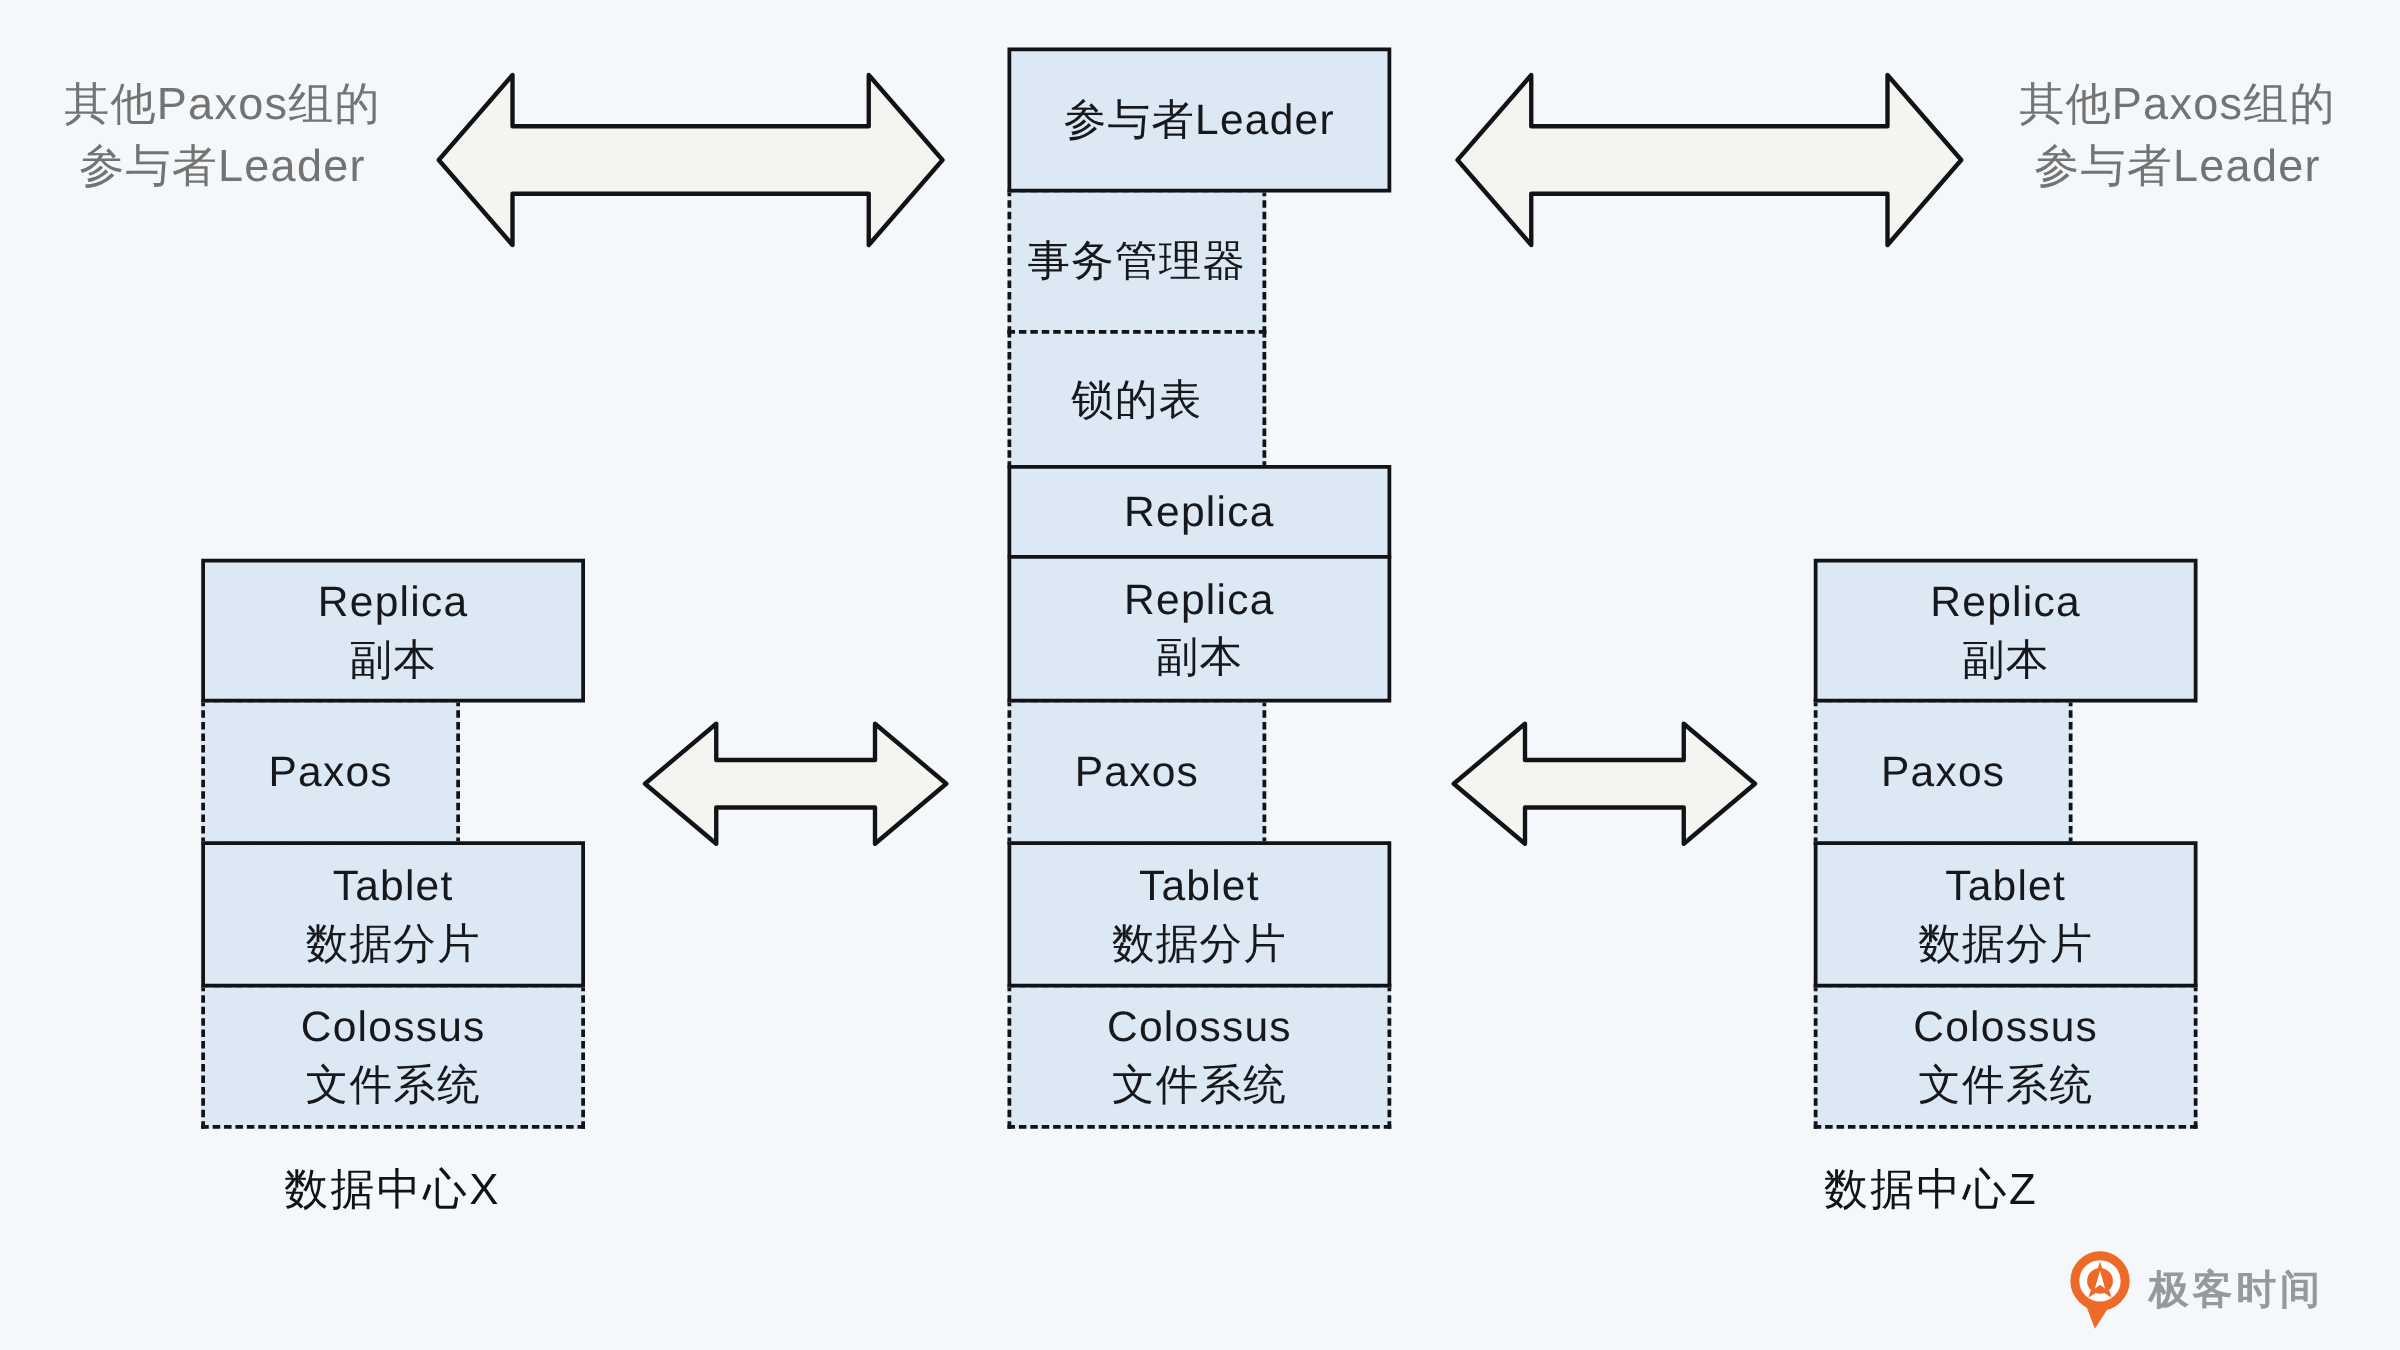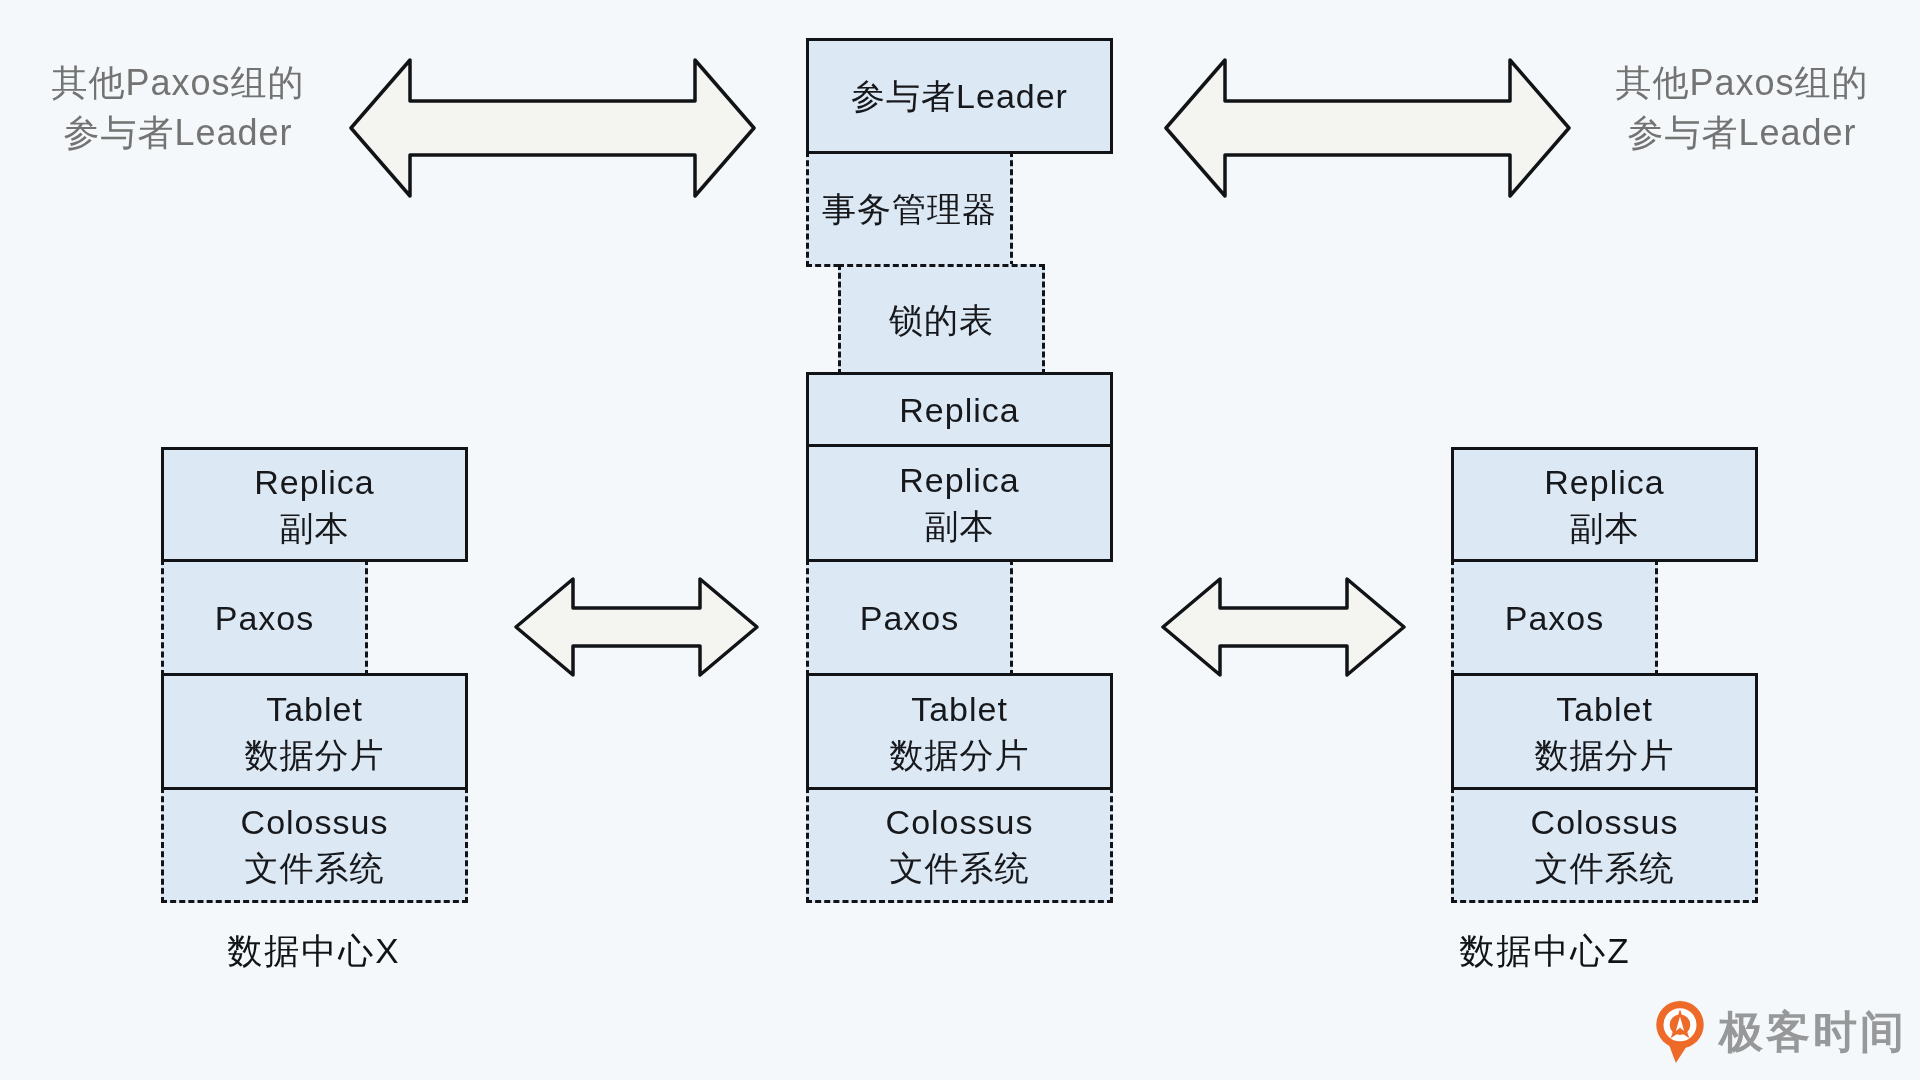--- a/index.html
+++ b/index.html
@@ -55,21 +55,21 @@
   }
   .logo {
     position: absolute;
     left: 1655px;
     top: 1000px;
     display: flex;
     align-items: center;
   }
   .logo-text {
     margin-left: 14px;
-    font-size: 44px;
+    font-size: 32px;
     color: #96989a;
     letter-spacing: 3px;
     font-weight: bold;
   }
 </style>
 </head>
 <body>
 
 <div class="canvas">
 
@@ -111,21 +111,21 @@
     <span>文件系统</span>
   </div>
   <div class="dc-label" style="left:164px; top:928px;">数据中心X</div>
 
   <div class="box solid" style="left:806px; top:38px; width:307px; height:116px;">
     <span>参与者Leader</span>
   </div>
   <div class="box dashed" style="left:806px; top:151px; width:207px; height:116px;">
     <span>事务管理器</span>
   </div>
-  <div class="box dashed" style="left:806px; top:264px; width:207px; height:111px;margin-left:32px;">
+  <div class="box dashed" style="left:806px; top:264px; width:207px; height:111px;">
     <span>锁的表</span>
   </div>
   <div class="box solid" style="left:806px; top:372px; width:307px; height:75px;">
     <span>Replica</span>
   </div>
   <div class="box solid" style="left:806px; top:444px; width:307px; height:118px;">
     <span>Replica</span>
     <span>副本</span>
   </div>
   <div class="box dashed" style="left:806px; top:559px; width:207px; height:117px;">

